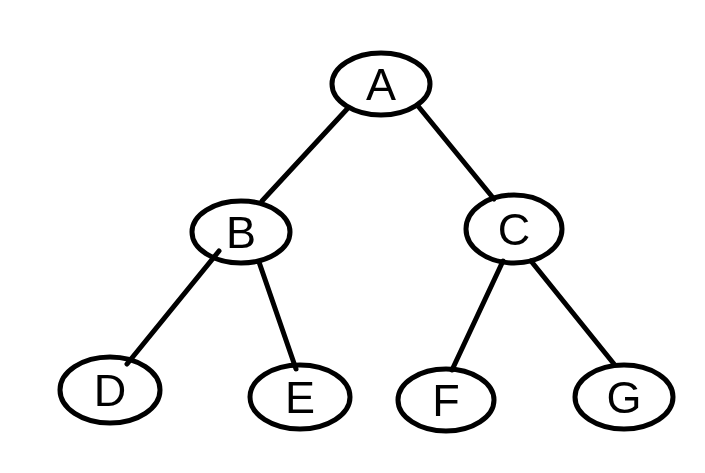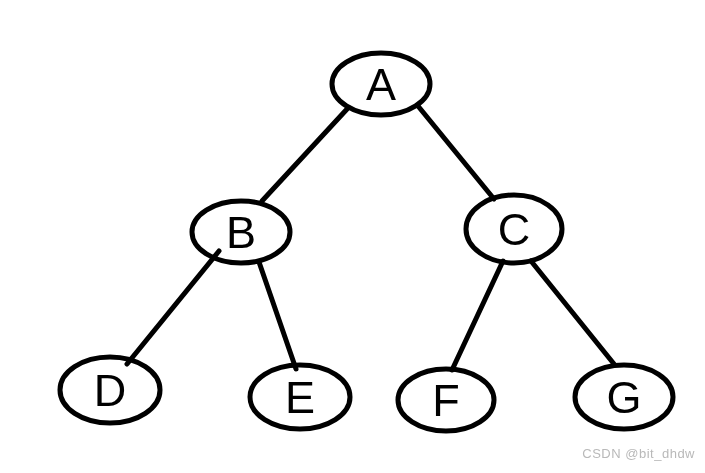--- a/index.html
+++ b/index.html
@@ -54,14 +54,13 @@
       <line x1="503" y1="261" x2="452" y2="370" stroke="#000000" stroke-width="5" stroke-linecap="round"></line>
       <line x1="531" y1="261" x2="614" y2="364" stroke="#000000" stroke-width="5" stroke-linecap="round"></line>
       <text x="381" y="84" text-anchor="middle" dy="0.36em" class="node-label">A</text>
       <text x="241" y="232" text-anchor="middle" dy="0.36em" class="node-label">B</text>
       <text x="514" y="229" text-anchor="middle" dy="0.36em" class="node-label">C</text>
       <text x="110" y="390" text-anchor="middle" dy="0.36em" class="node-label">D</text>
       <text x="300" y="397" text-anchor="middle" dy="0.36em" class="node-label">E</text>
       <text x="446" y="400" text-anchor="middle" dy="0.36em" class="node-label">F</text>
       <text x="624" y="397" text-anchor="middle" dy="0.36em" class="node-label">G</text>
     </svg>
-  <div class="watermark" style="color: rgb(185, 185, 185);">CSDN @bit_dhdw</div>
 </div>
 
 </body></html>

